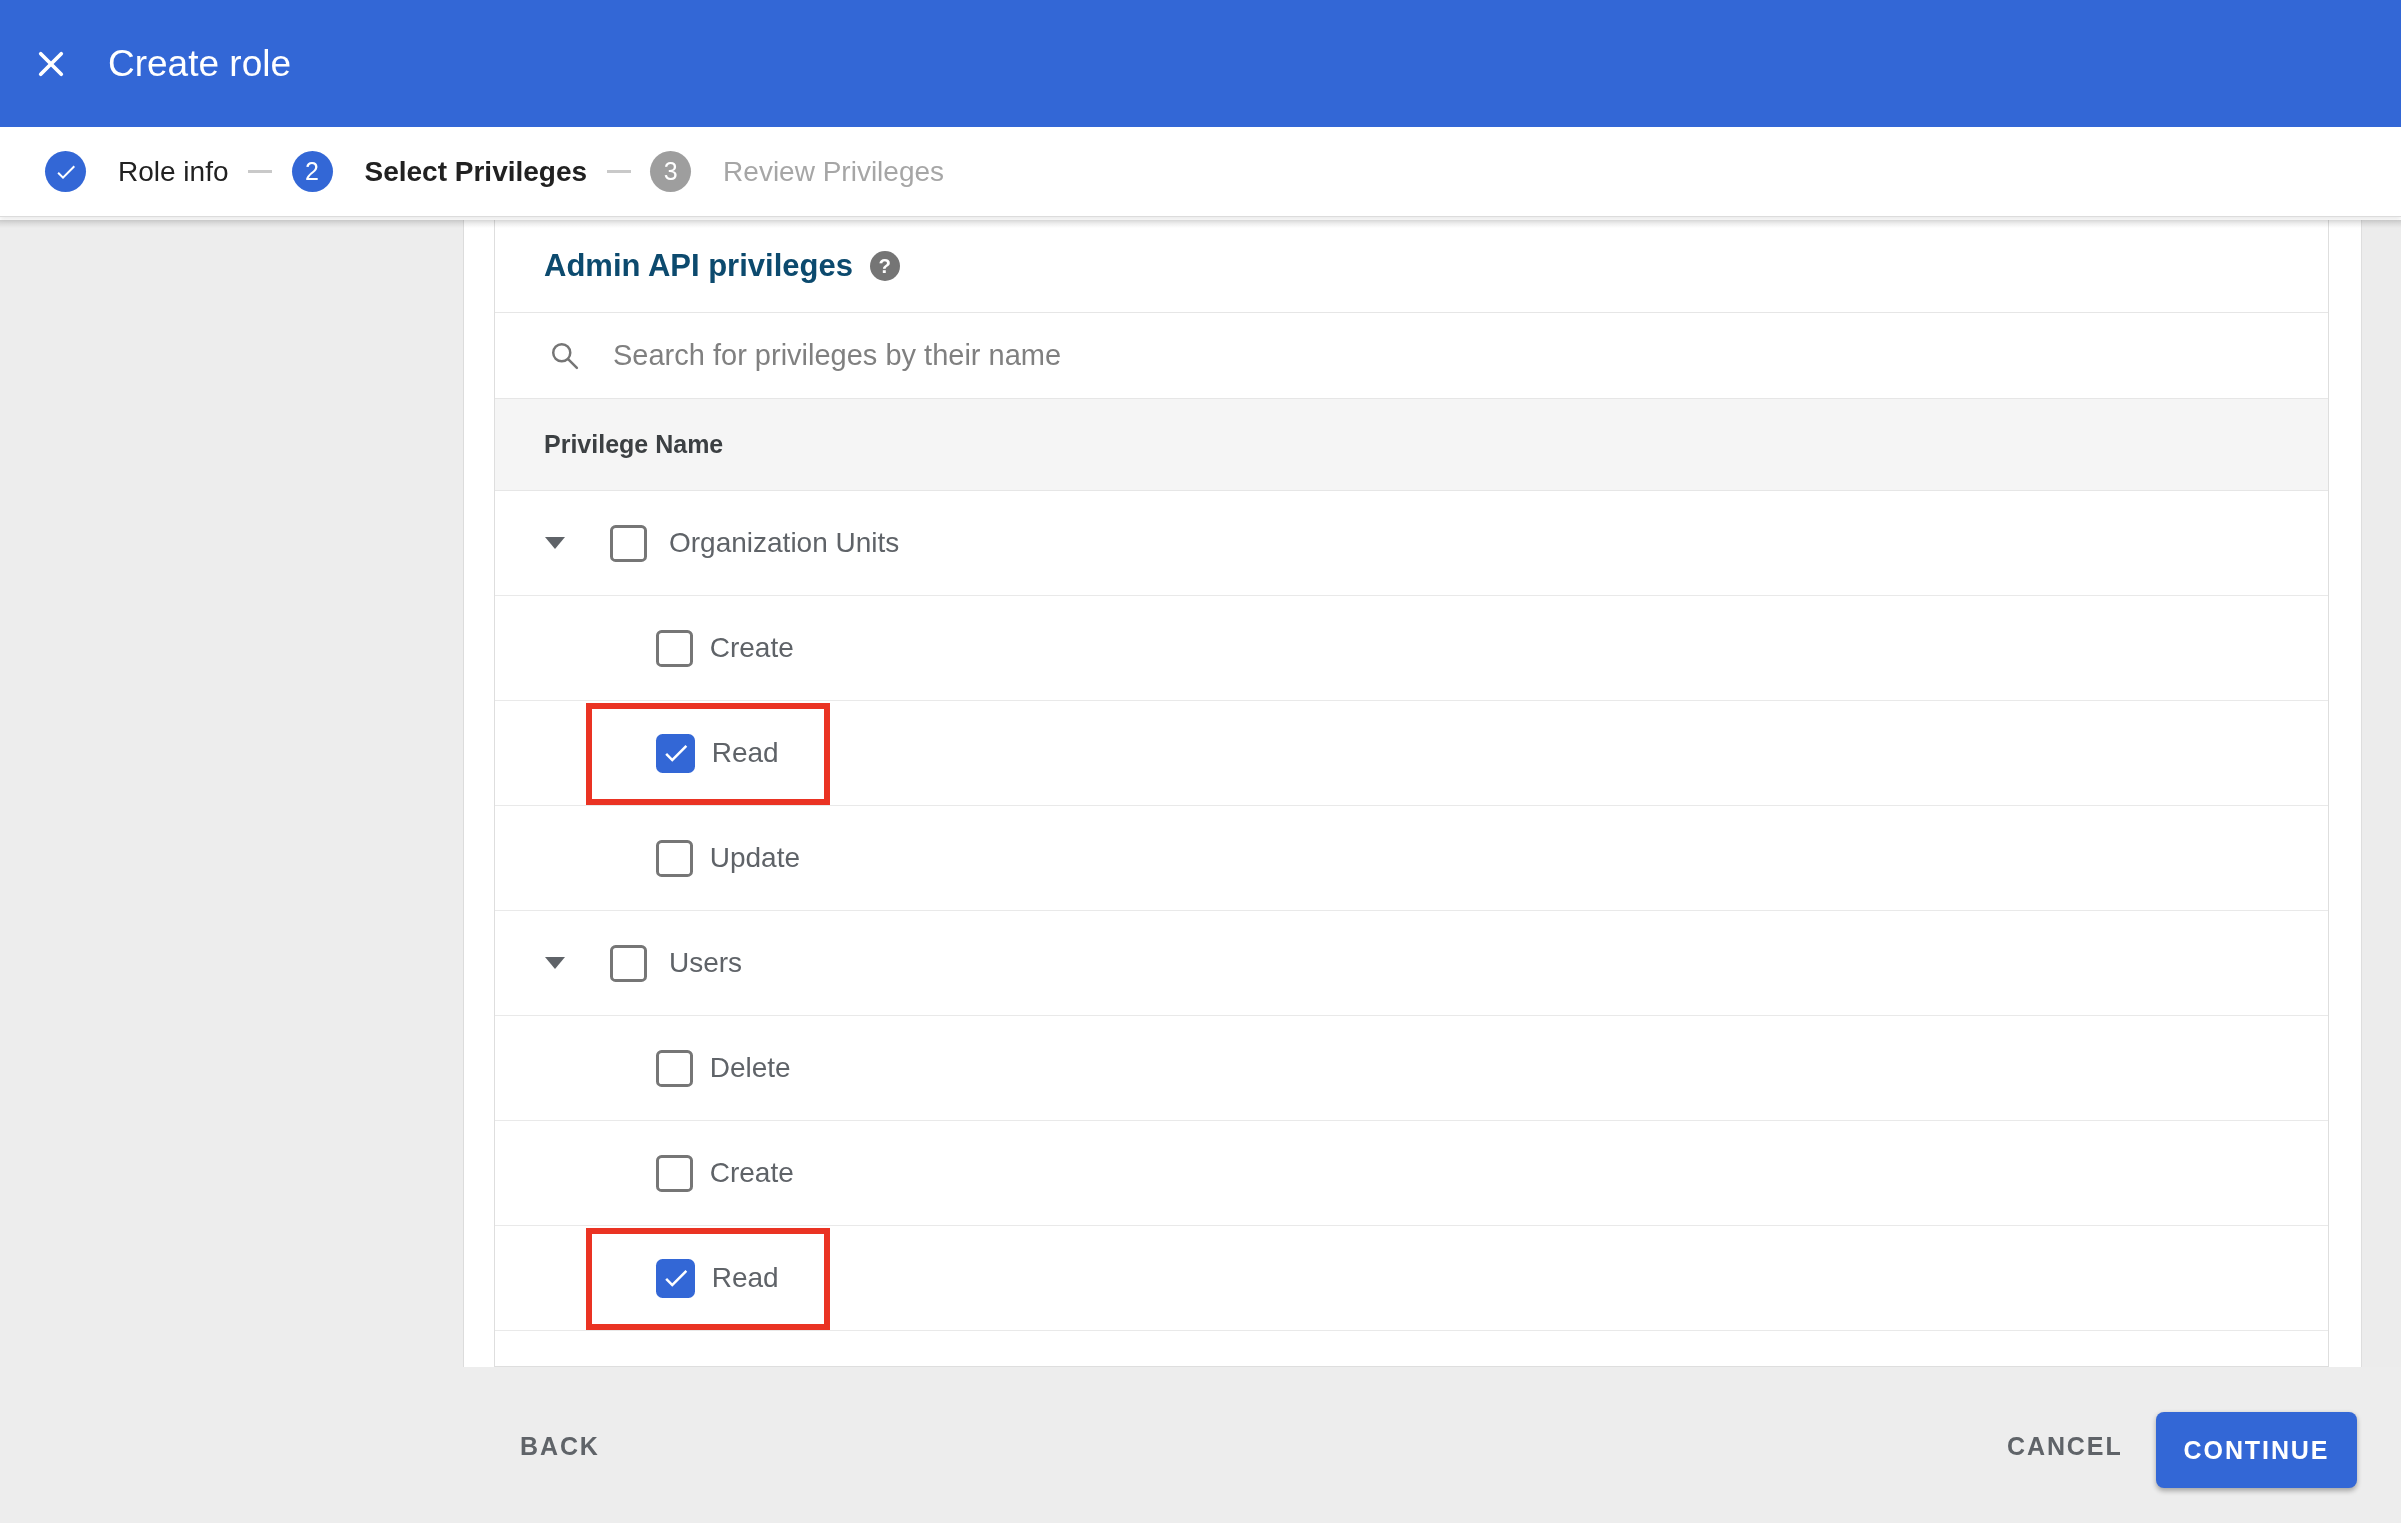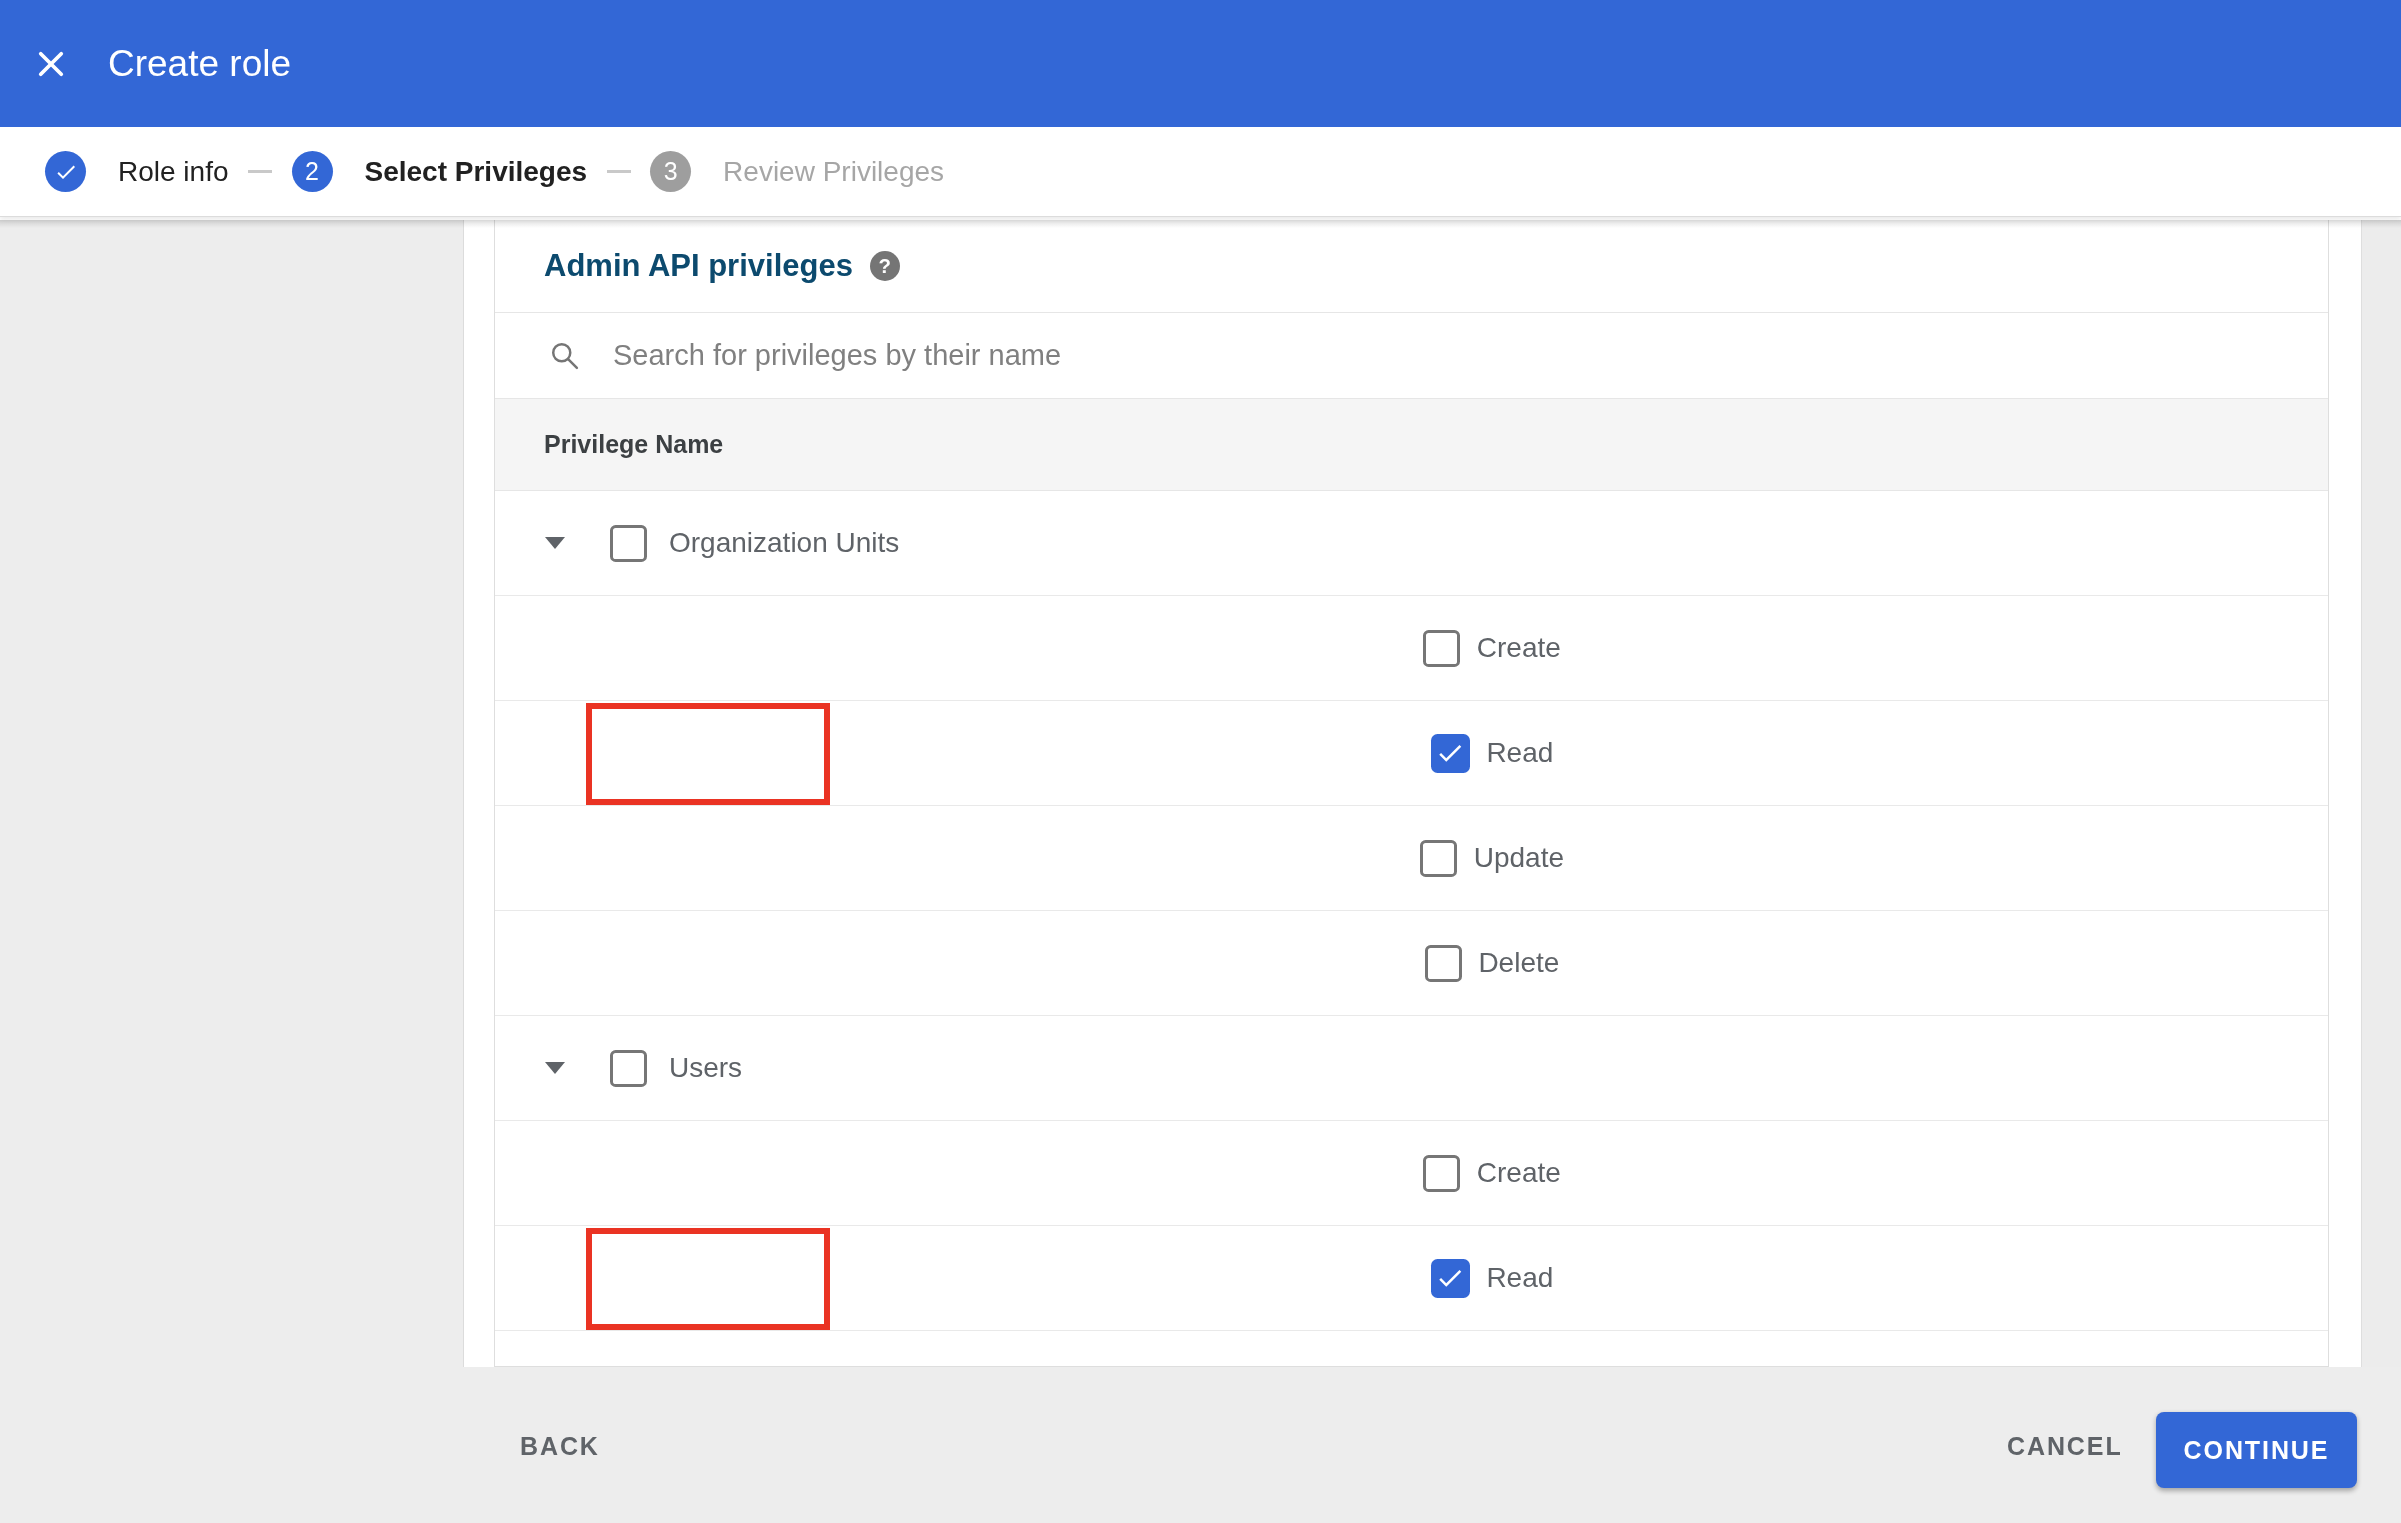--- a/index.html
+++ b/index.html
@@ -58,21 +58,21 @@
     margin-left:30px;border:none;outline:none;font-family:"Liberation Sans",sans-serif;
     font-size:29px;color:#3c4043;width:1392px;background:transparent;
   }
   .search-input::placeholder{color:#808080;opacity:1;}
   .thead{height:91px;background:#f5f5f5;border-bottom:1.9px solid #e6e6e6;display:flex;align-items:center;padding-left:49px;}
   .thead-label{font-size:25px;font-weight:700;color:#3c4043;}
 
   
   .prow{position:relative;height:105px;border-bottom:1.9px solid #e9e9e9;box-sizing:border-box;display:flex;align-items:center;}
   .prow.l0{padding-left:50px;gap:6px;}
-  .prow.l1{padding-left:161px;justify-content:center;}
+  .prow.l1{padding-left:161px;}
   .expander{
     width:0;height:0;border-left:10.2px solid transparent;border-right:10.2px solid transparent;
     border-top:12px solid #5f6368;margin-right:39px;cursor:pointer;flex:0 0 auto;
   }
   .cbx{
     width:37px;height:37px;border:3.7px solid #767676;border-radius:5.6px;box-sizing:border-box;
     background:#ffffff;display:flex;align-items:center;justify-content:center;cursor:pointer;flex:0 0 auto;
   }
   .prow.l0 .cbx{margin-right:16px;}
   .prow.l1 .cbx{margin-right:16.7px;}
@@ -181,34 +181,34 @@
     <span class="hl"></span>
   </div>
           <div class="prow l1">
 
     <span class="cbx">
       
     </span>
     <span class="plabel">Update</span>
 
   </div>
-          <div class="prow l1">
-
-    <span class="cbx">
-      
-    </span>
-    <span class="plabel">Delete</span>
-
-  </div>
           <div class="prow l0">
     <span class="expander"></span>
     <span class="cbx">
       
     </span>
     <span class="plabel">Users</span>
+
+  </div>
+          <div class="prow l1">
+
+    <span class="cbx">
+      
+    </span>
+    <span class="plabel">Delete</span>
 
   </div>
           <div class="prow l1">
 
     <span class="cbx">
       
     </span>
     <span class="plabel">Create</span>
 
   </div>

